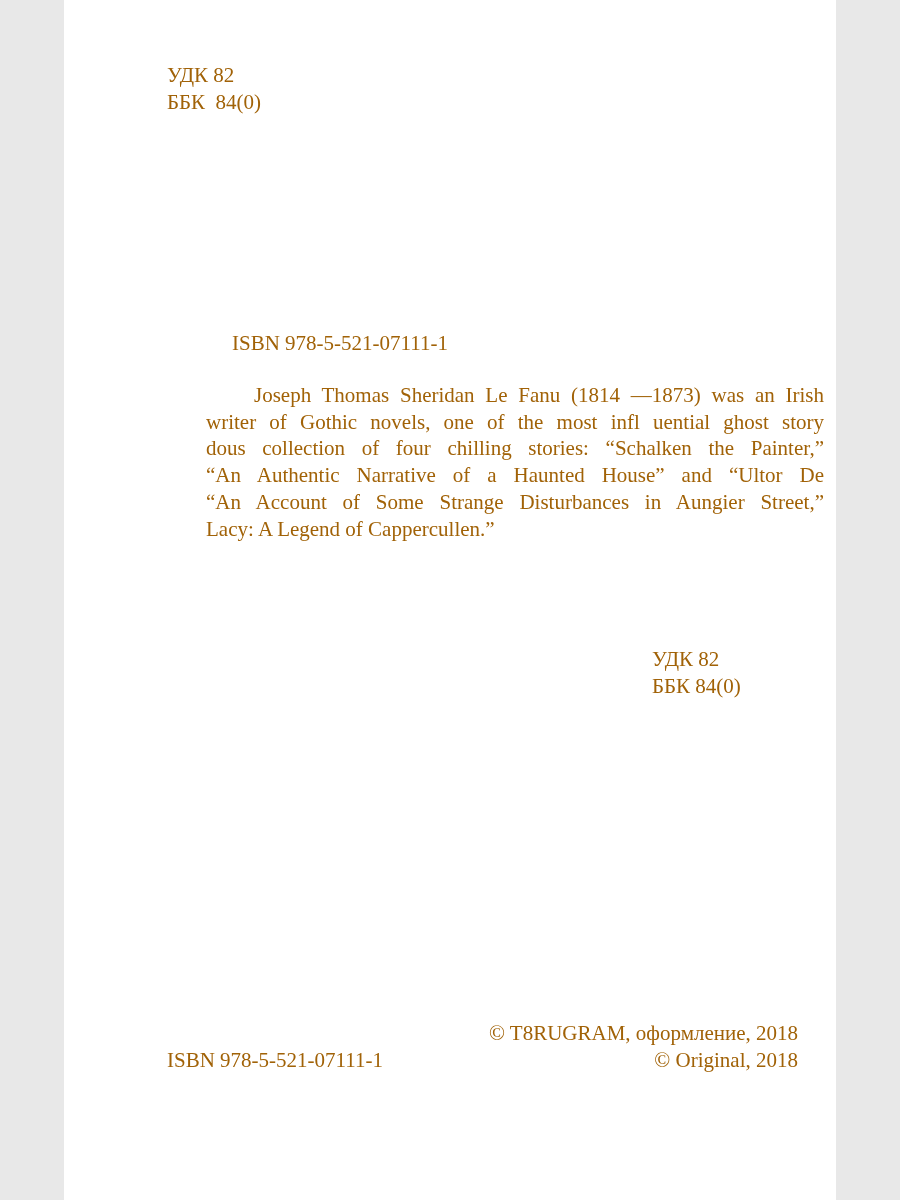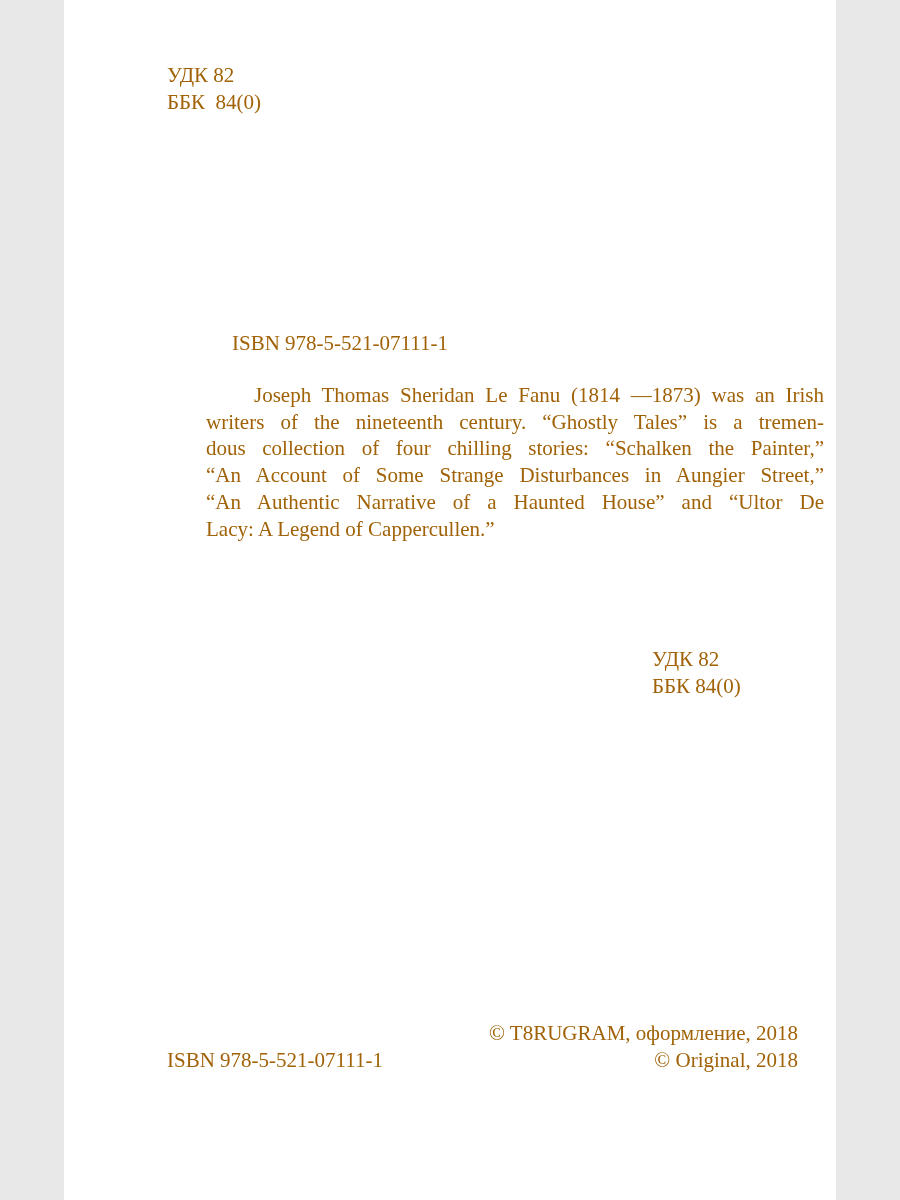--- a/index.html
+++ b/index.html
@@ -94,24 +94,24 @@
   <div class="abs top-codes">
       <div class="line first">УДК 82</div>
       <div class="line last">ББК  84(0)</div>
     </div>
 
 
   <div class="abs isbn-mid">ISBN 978-5-521-07111-1</div>
 
   <div class="abs annotation">
       <div class="jline first">Joseph Thomas Sheridan Le Fanu (1814 —1873) was an Irish</div>
-      <div class="jline">writers of the nineteenth century. “Ghostly Tales” is a tremen-</div>
+      <div class="jline">writer of Gothic novels, one of the most infl uential ghost story</div>
       <div class="jline">dous collection of four chilling stories: “Schalken the Painter,”</div>
+      <div class="jline">“An Authentic Narrative of a Haunted House” and “Ultor De</div>
       <div class="jline">“An Account of Some Strange Disturbances in Aungier Street,”</div>
-      <div class="jline">“An Authentic Narrative of a Haunted House” and “Ultor De</div>
       <div class="jline last">Lacy: A Legend of Cappercullen.”</div>
     </div>
 
   <div class="abs classification">
       <div class="line first">УДК 82</div>
       <div class="line">ББК 84(0)</div>
     </div>
 
   <div class="abs footer-copyright">
       <div class="line first">© T8RUGRAM, оформление, 2018</div>

